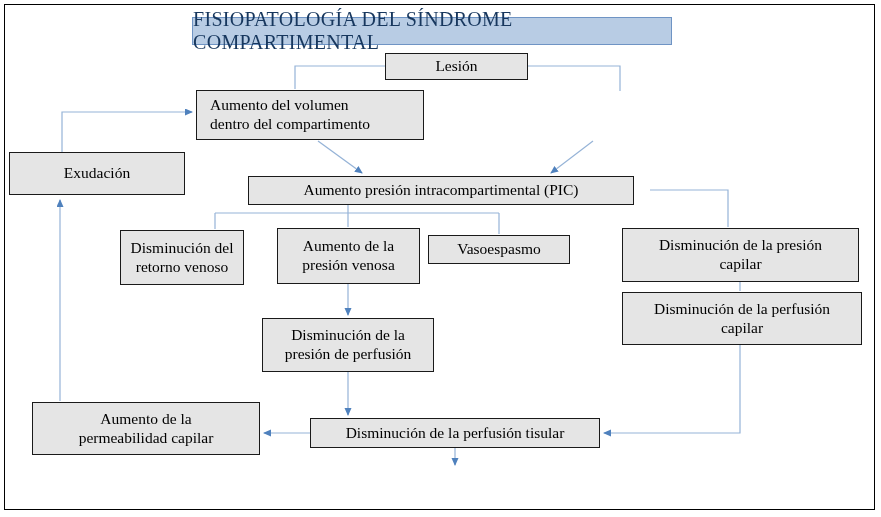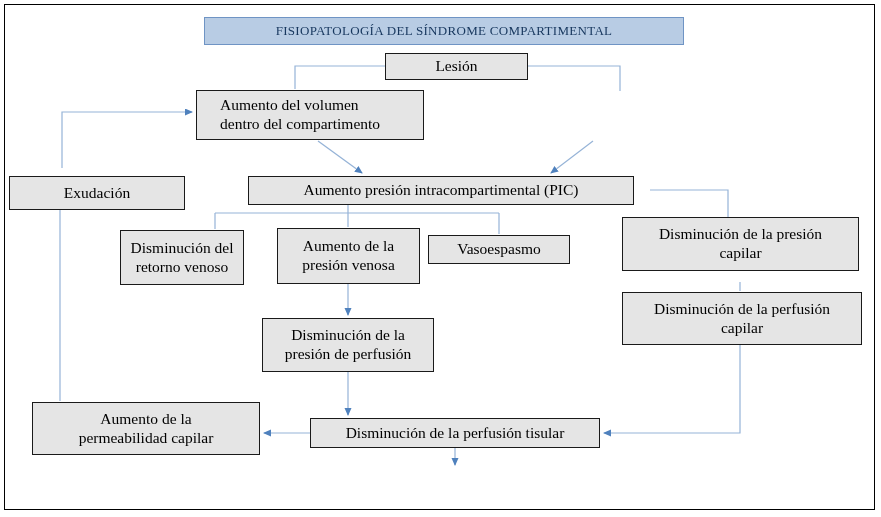--- a/index.html
+++ b/index.html
@@ -6,33 +6,33 @@
   .canvas{
     position:relative;width:881px;height:517px;background:#ffffff;
     font-family:"Liberation Serif", serif;color:#000;overflow:hidden;
   }
   .frame{
     position:absolute;left:4px;top:4px;right:6px;bottom:7px;
     border:1.5px solid #000;z-index:0;
   }
   .wires{position:absolute;left:0;top:0;z-index:1;pointer-events:none;}
   .title{
-    position:absolute;left:204px;top:17px;width:480px;height:28px;
+    position:absolute;left:192px;top:17px;width:480px;height:28px;
     background:#b8cce4;border:1.4px solid #6f94c4;
     display:flex;align-items:center;justify-content:center;
-    font-size:13px;letter-spacing:0.3px;color:#17375e;z-index:2;
+    font-size:20px;letter-spacing:0.3px;color:#17375e;z-index:2;
     box-sizing:border-box;
   }
   .box{
     position:absolute;background:#e5e5e5;border:1.5px solid #1a1a1a;
     display:flex;align-items:center;justify-content:center;
     text-align:center;font-size:15.5px;line-height:1.22;
     white-space:pre-line;z-index:2;box-sizing:border-box;padding:2px 6px;
   }
-  .align-left{justify-content:flex-start;text-align:left;padding-left:23px;}
+  .align-left{justify-content:flex-start;text-align:left;padding-left:13px;}
 </style>
 </head>
 <body>
 
 <div class="canvas">
 
   <div class="frame"></div>
 
   <svg class="wires" width="881" height="517" viewBox="0 0 881 517">
     <defs>
@@ -63,33 +63,33 @@
   </svg>
 
   <div class="title">FISIOPATOLOGÍA DEL SÍNDROME COMPARTIMENTAL</div>
 
   <div class="box" style="left:385px;top:53px;width:143px;height:27px">Lesión</div>
 
   <div class="box align-left" style="left:196px;top:90px;width:228px;height:50px">Aumento del volumen
 dentro del compartimento</div>
 
 
-  <div class="box" style="left:9px;top:176px;width:176px;height:34px">Exudación</div>
+  <div class="box" style="left:9px;top:152px;width:176px;height:43px">Exudación</div>
 
   <div class="box" style="left:248px;top:176px;width:386px;height:29px">Aumento presión intracompartimental (PIC)</div>
 
   <div class="box" style="left:120px;top:230px;width:124px;height:55px">Disminución del
 retorno venoso</div>
 
   <div class="box" style="left:277px;top:228px;width:143px;height:56px">Aumento de la
 presión venosa</div>
 
   <div class="box" style="left:428px;top:235px;width:142px;height:29px">Vasoespasmo</div>
 
-  <div class="box" style="left:622px;top:217px;width:237px;height:54px">Disminución de la presión
+  <div class="box" style="left:622px;top:228px;width:237px;height:54px">Disminución de la presión
 capilar</div>
 
   <div class="box" style="left:622px;top:292px;width:240px;height:53px">Disminución de la perfusión
 capilar</div>
 
   <div class="box" style="left:262px;top:318px;width:172px;height:54px">Disminución de la
 presión de perfusión</div>
 
   <div class="box" style="left:32px;top:402px;width:228px;height:53px">Aumento de la
 permeabilidad capilar</div>

